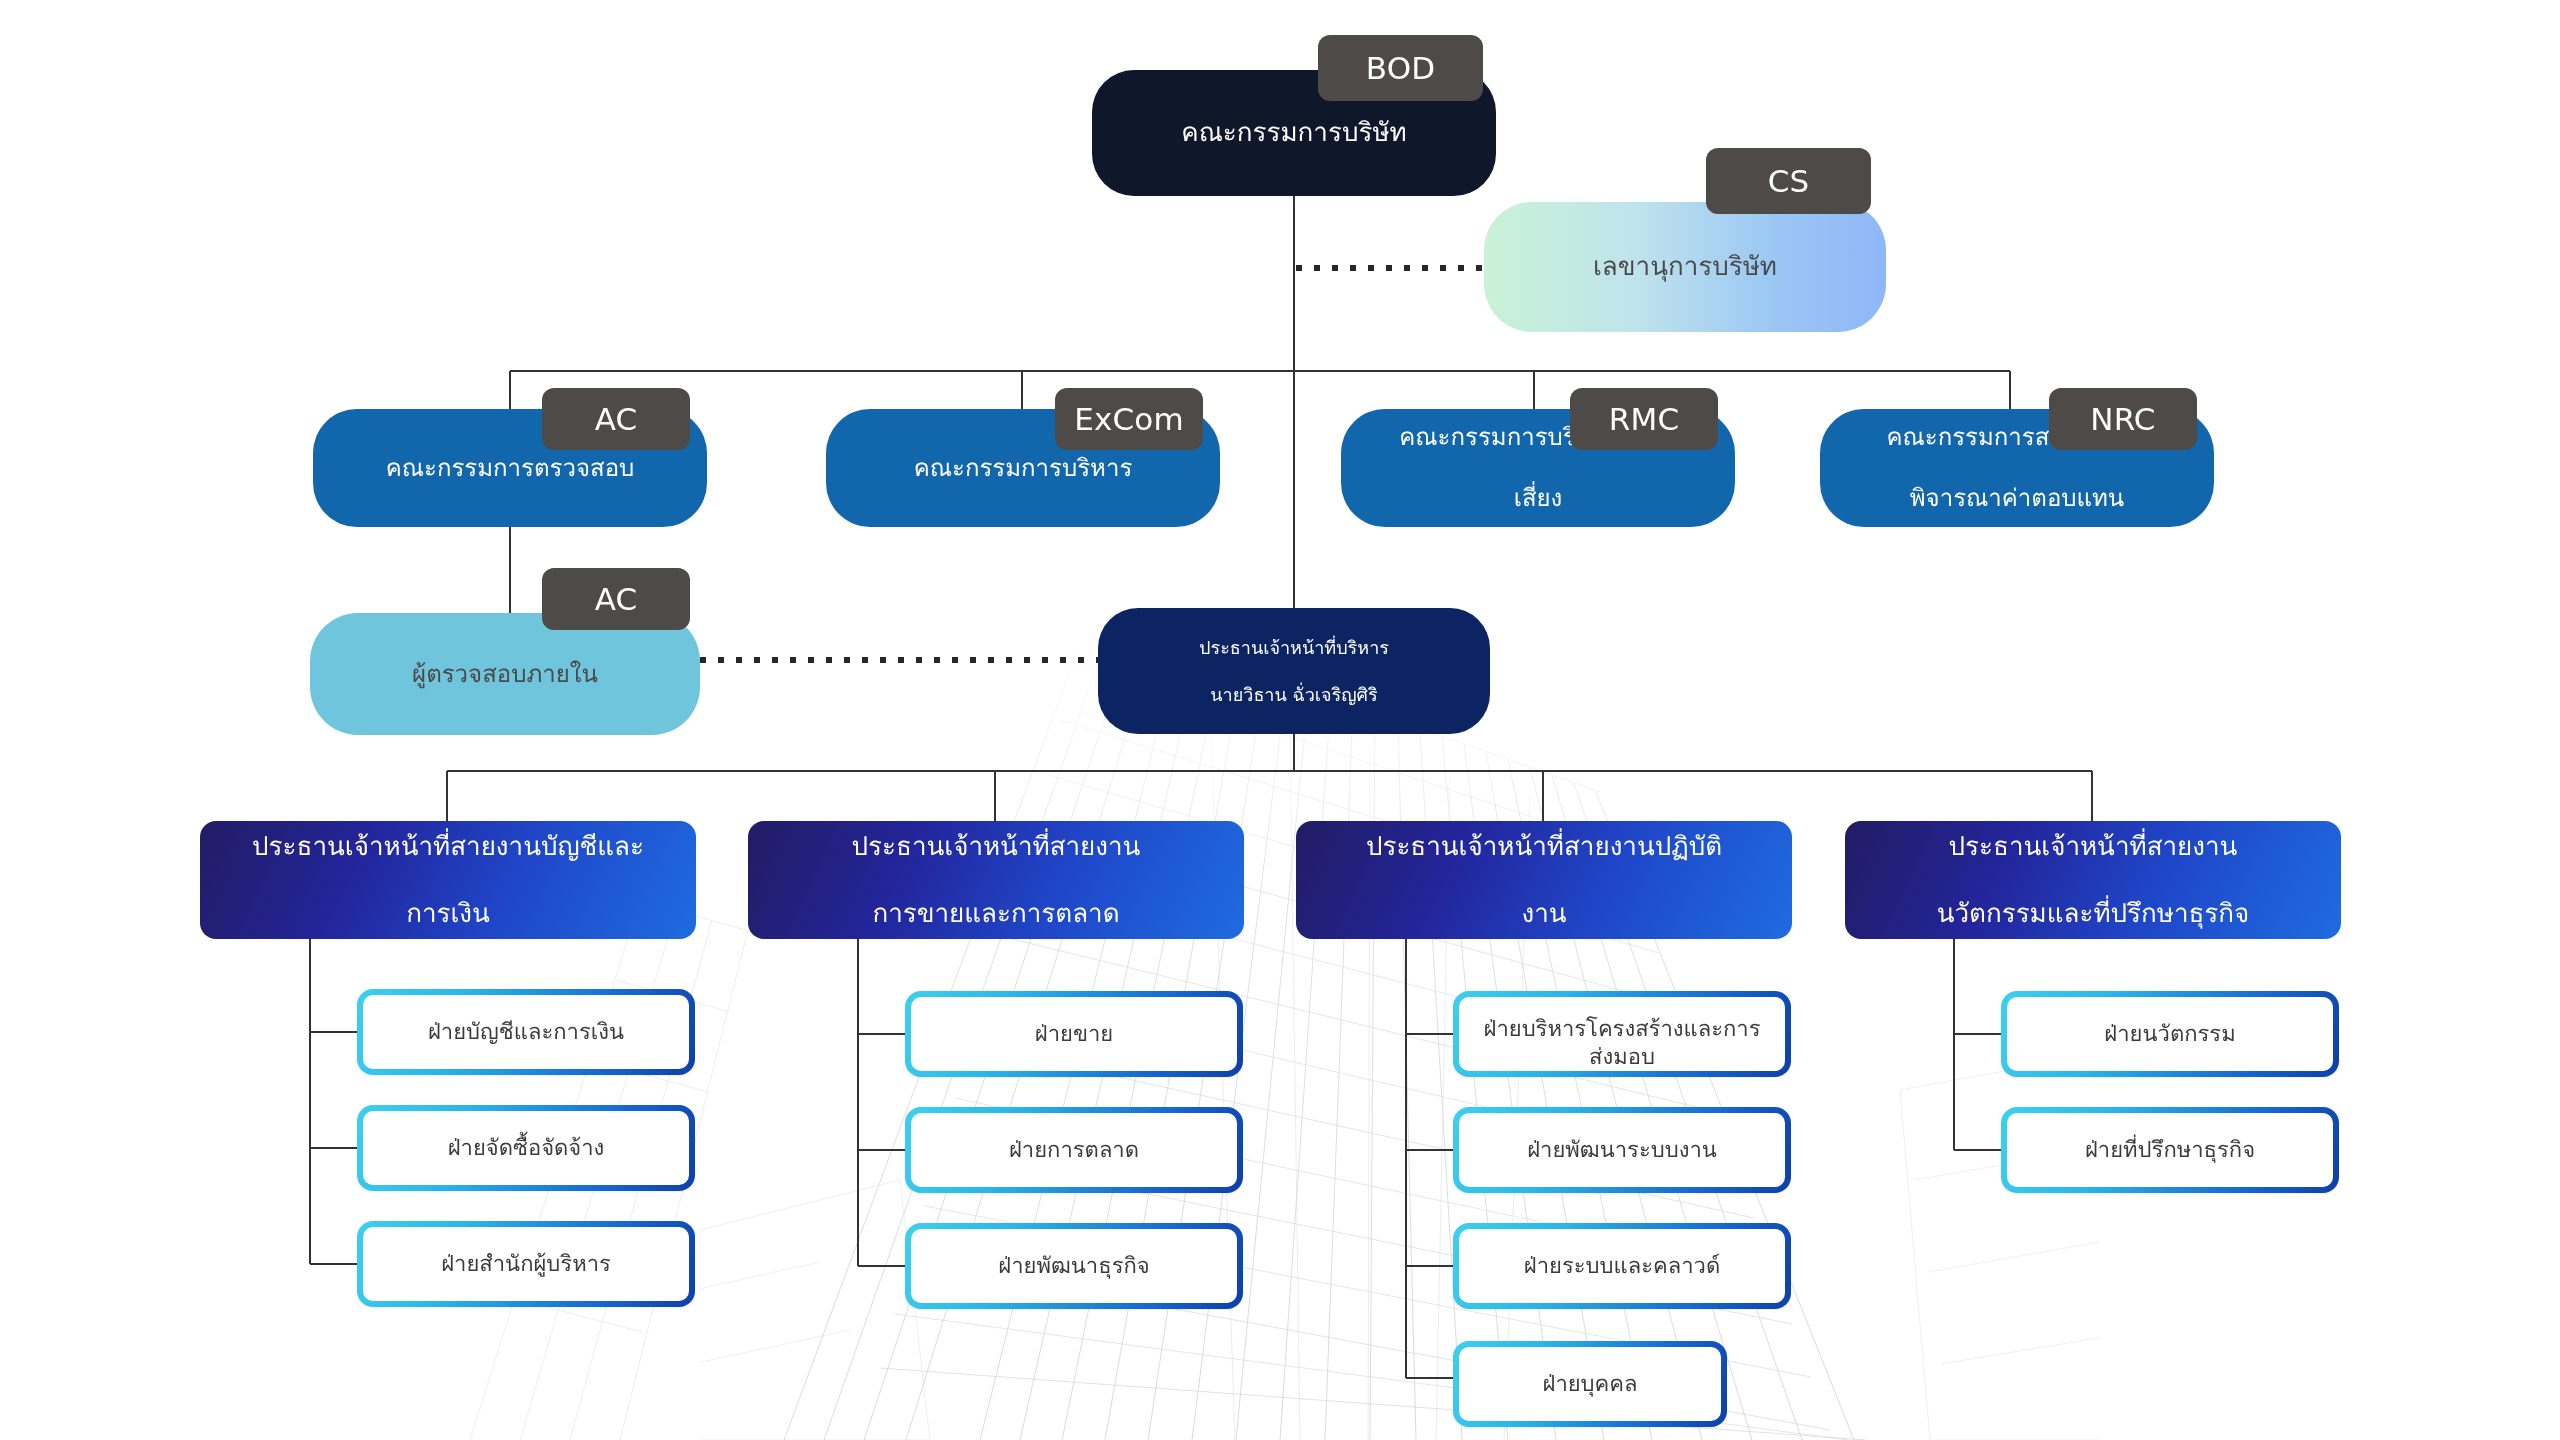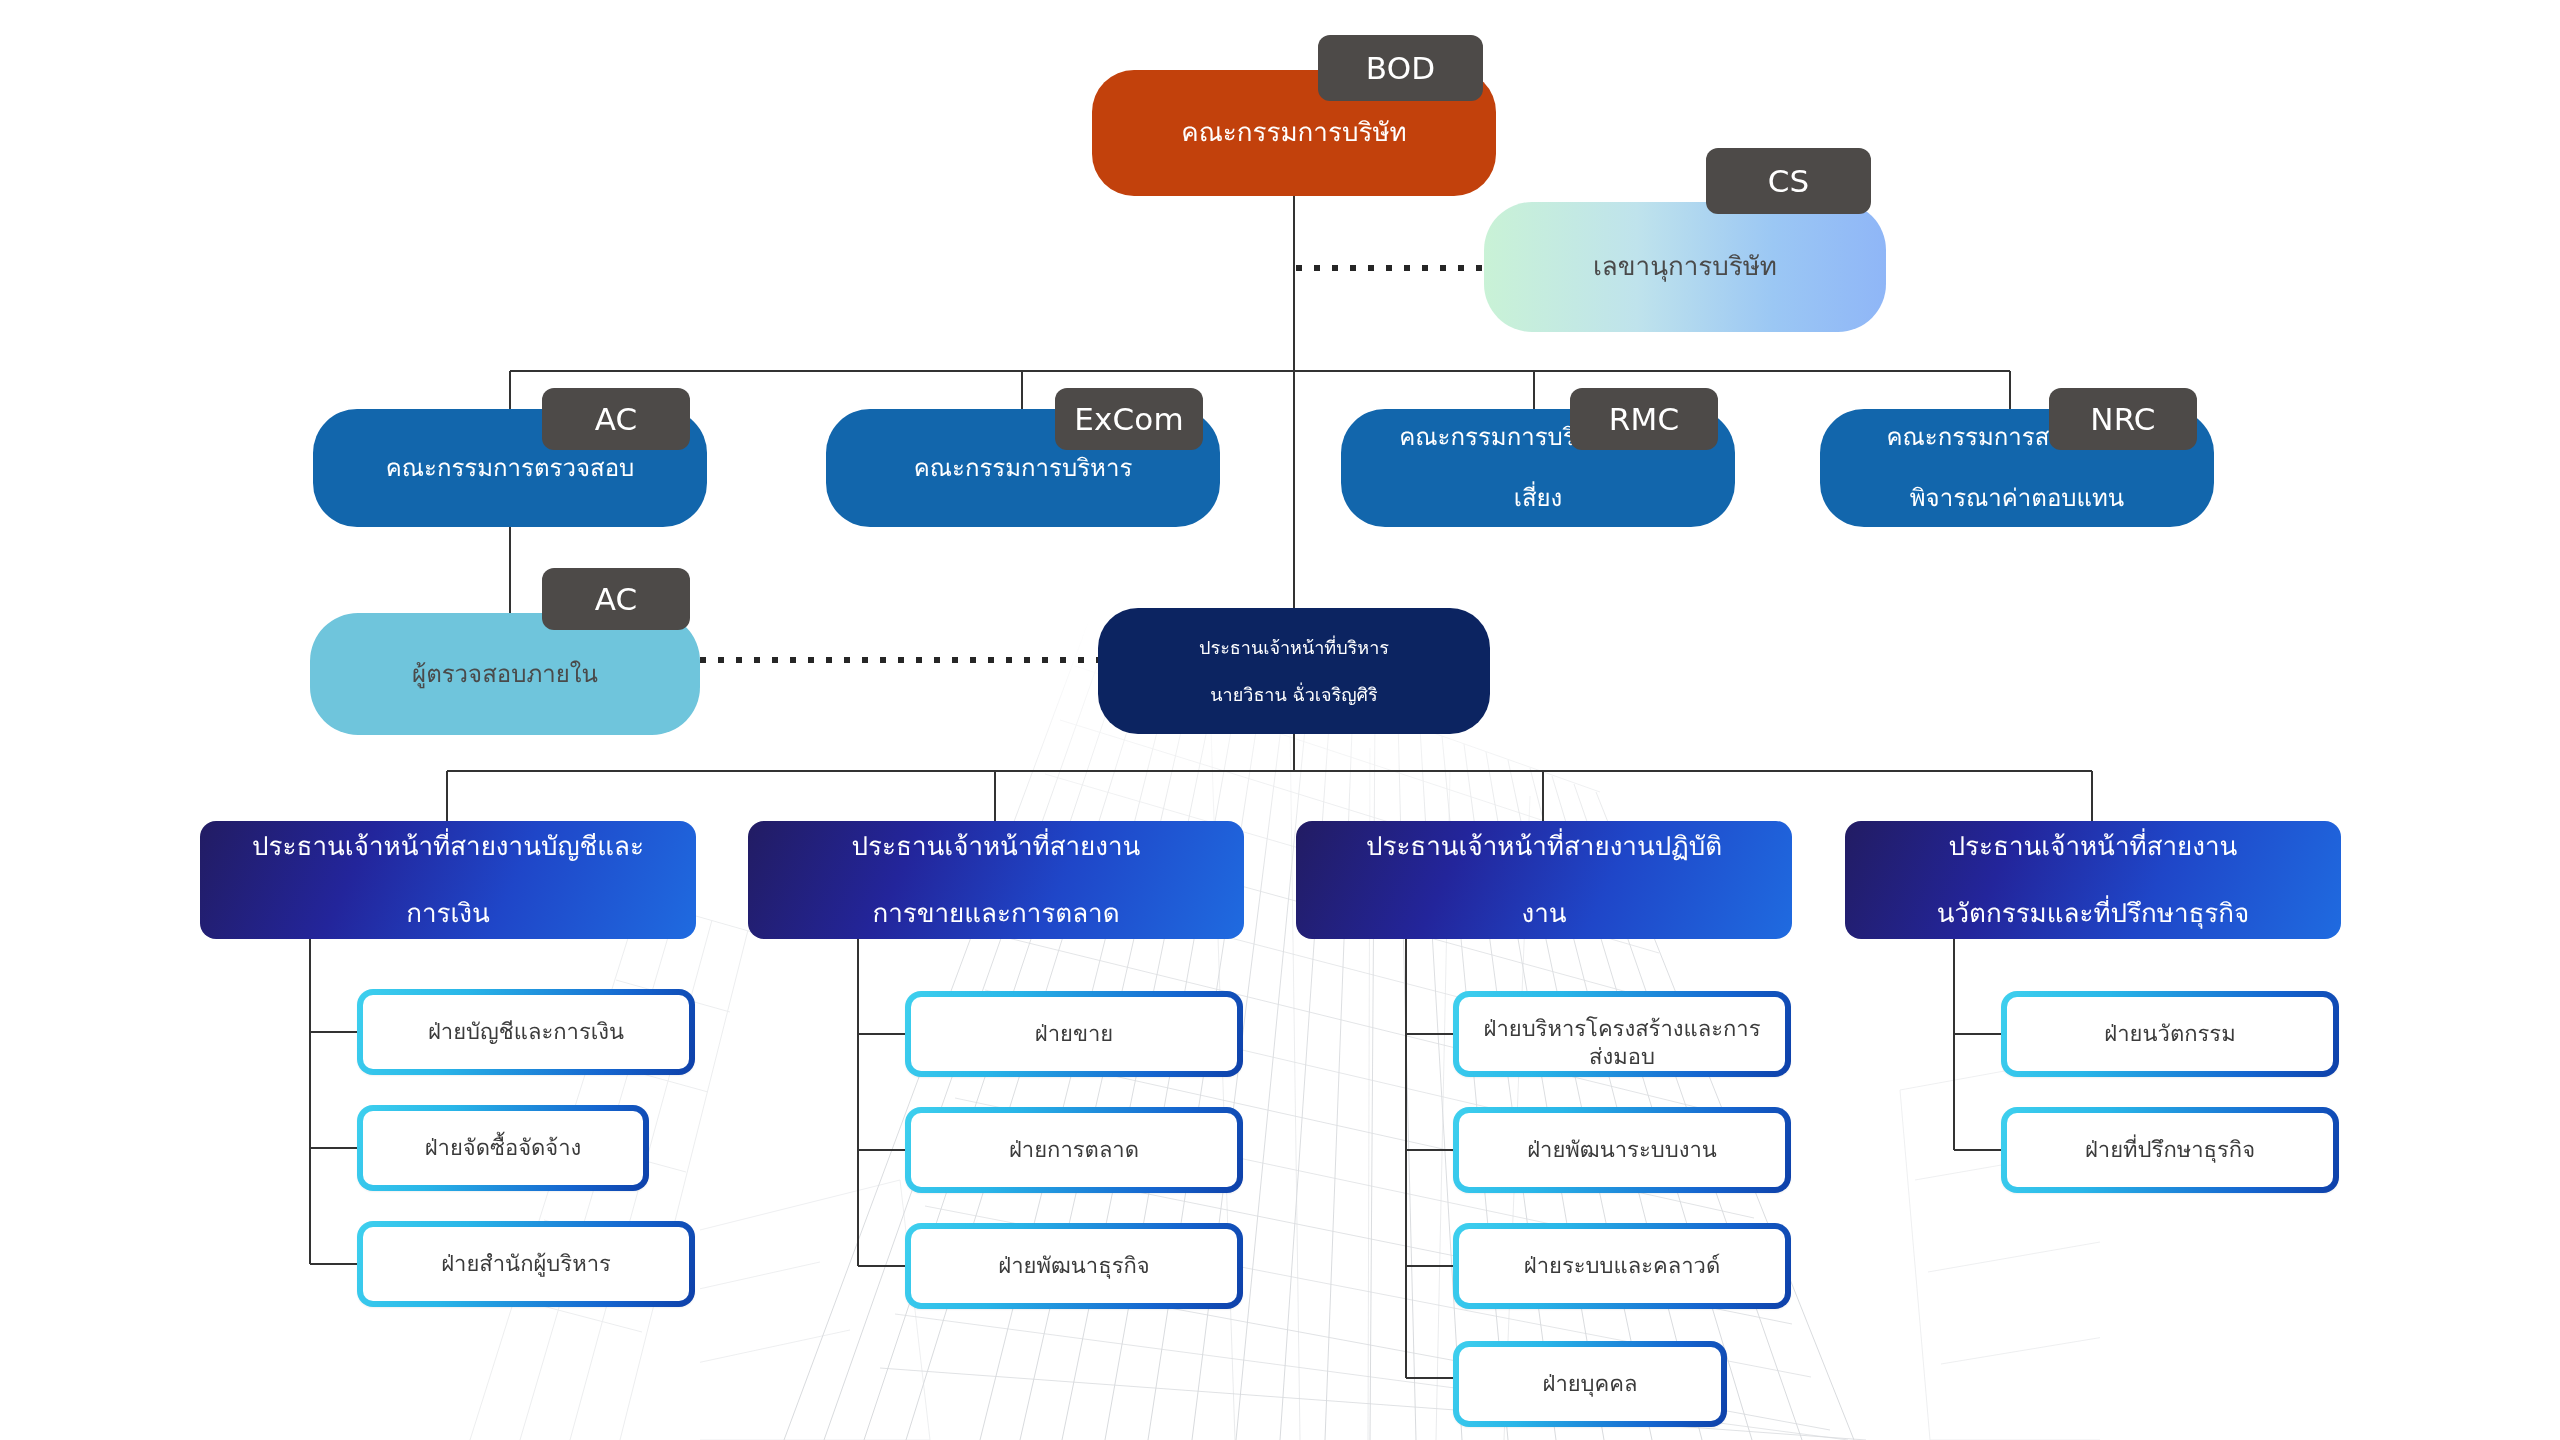--- a/index.html
+++ b/index.html
@@ -28,21 +28,21 @@
     text-align:center;
     box-sizing:border-box;
     line-height:1.28;
   }
   .node span{display:block;padding:0 14px;}
 
   .pill{border-radius:999px;}
 
   
   .n-bod{
-    background:#c2410c;color:#ffffff;border-radius:42px;
+    background:#0f172a;color:#ffffff;border-radius:42px;
     font-size:26px;
     text-align:center;
   }
   
   .n-cs{
     background:linear-gradient(90deg,#C9F2D6 0%,#BFE3EC 38%,#9BC7F4 72%,#8FB6F7 100%);
     color:#4a4a4a;border-radius:48px;font-size:26px;
   }
   
   .n-cmte{
@@ -340,21 +340,21 @@
 
   <div class="node pill n-clevel" style="left:200px;top:821px;width:496px;height:118px;">
     <span>
       <span>ประธานเจ้าหน้าที่สายงานบัญชีและ</span><br>
       <span>การเงิน</span>
     </span>
   </div>
   <div class="node n-dept" style="left:357px;top:989px;width:338px;height:86px;">
     <span>ฝ่ายบัญชีและการเงิน</span>
   </div>
-  <div class="node n-dept" style="left:357px;top:1105px;width:292px;height:86px;">
+  <div class="node n-dept" style="left:357px;top:1105px;width:338px;height:86px;">
     <span>ฝ่ายจัดซื้อจัดจ้าง</span>
   </div>
   <div class="node n-dept" style="left:357px;top:1221px;width:338px;height:86px;">
     <span>ฝ่ายสำนักผู้บริหาร</span>
   </div>
 
   <div class="node pill n-clevel" style="left:748px;top:821px;width:496px;height:118px;">
     <span>
       <span>ประธานเจ้าหน้าที่สายงาน</span><br>
       <span>การขายและการตลาด</span>

